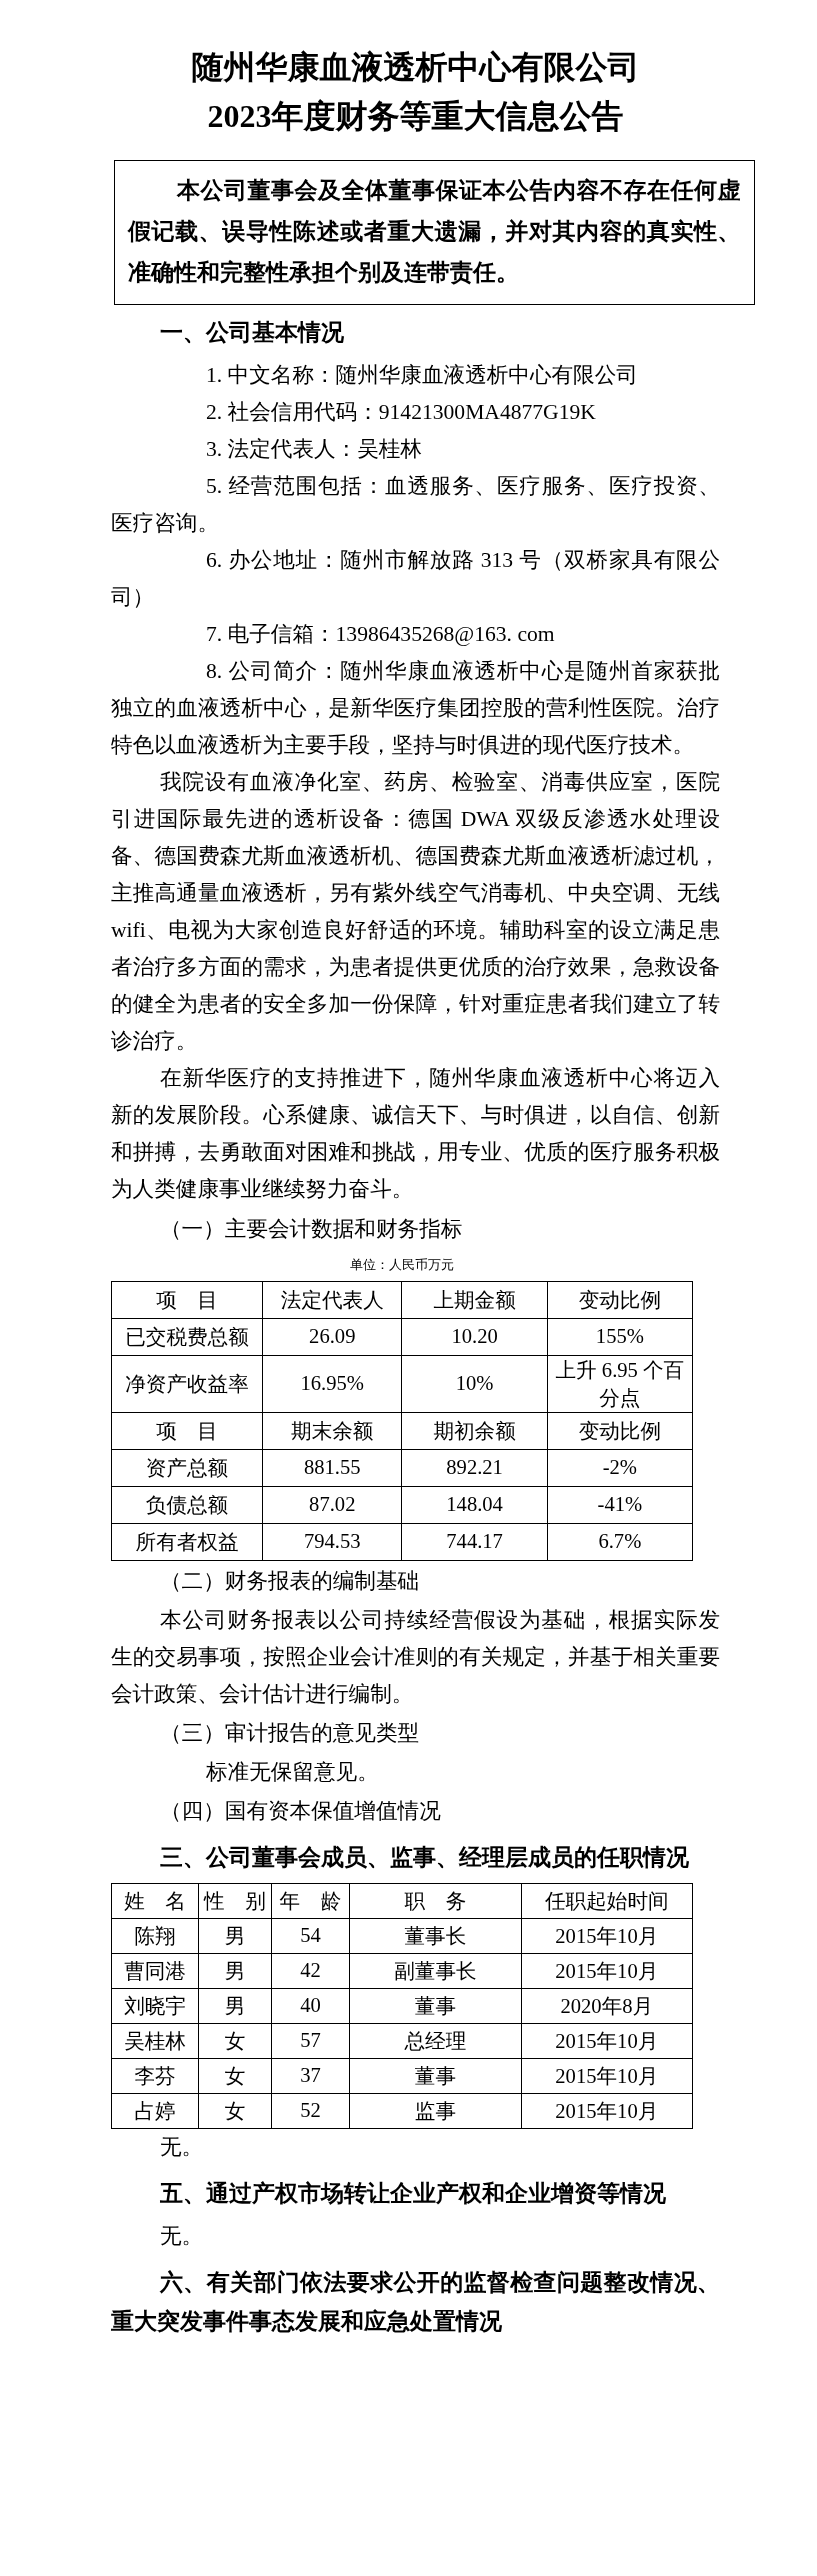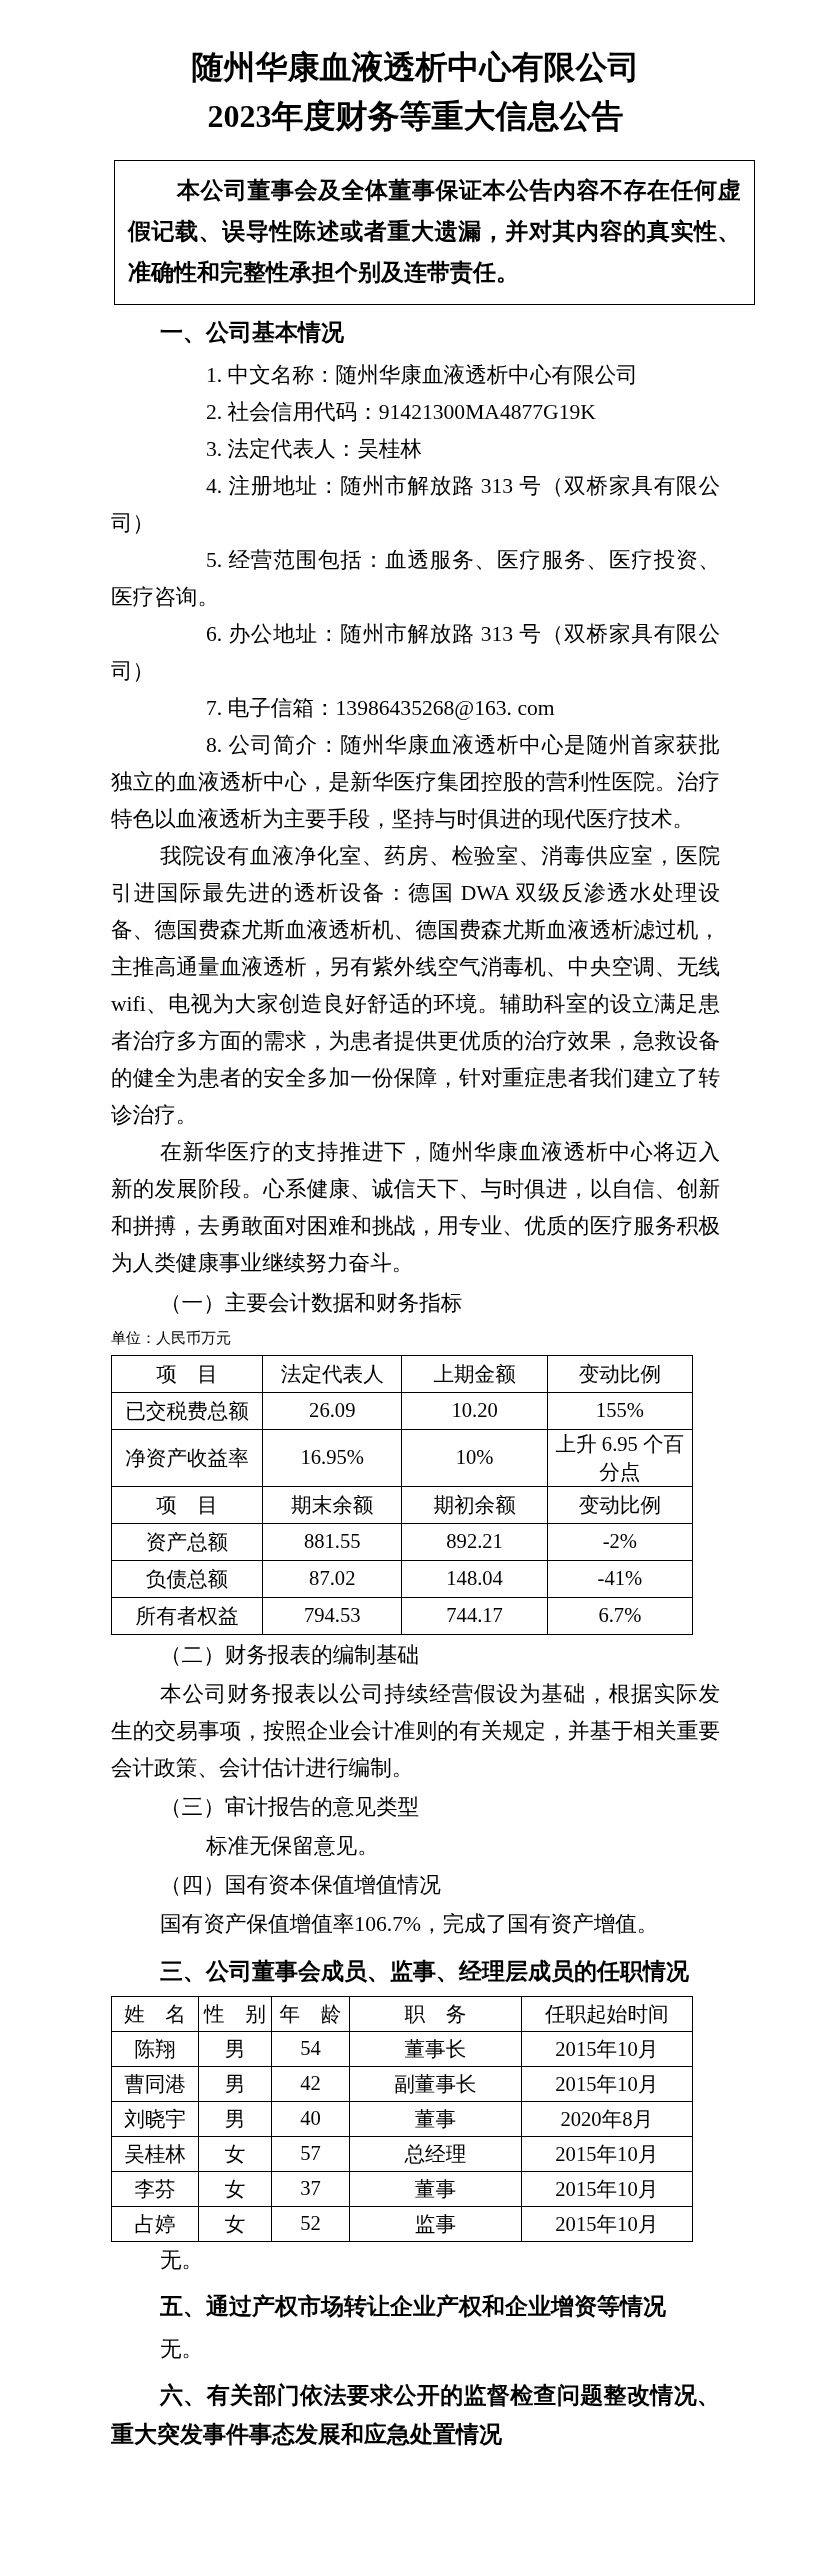--- a/index.html
+++ b/index.html
@@ -55,23 +55,23 @@
   .h2 {
     font-size: 21.6px;
     line-height: 37px;
     font-weight: normal;
     margin: 2.1px 0;
     text-align: justify;
     text-indent: 49px;
   }
   .unit-note {
     width: 582px;
-    font-size: 15px;
+    font-size: 13px;
     line-height: 29px;
-    text-align: left;
+    text-align: center;
     margin: 1px 0 2.1px 0;
   }
   table.doc-table {
     border-collapse: collapse;
     table-layout: fixed;
     width: 582px;
     border: 1.5px solid #000;
   }
   table.doc-table td {
     border: 1px solid #000;
@@ -99,21 +99,20 @@
     <p class="title">2023年度财务等重大信息公告</p>
 
     <div class="disclaimer-box">
       <p>本公司董事会及全体董事保证本公告内容不存在任何虚假记载、误导性陈述或者重大遗漏，并对其内容的真实性、准确性和完整性承担个别及连带责任。</p>
     </div>
 
     <p class="h1">一、公司基本情况</p>
     <p class="body deep">1. 中文名称：随州华康血液透析中心有限公司</p>
     <p class="body deep">2. 社会信用代码：91421300MA4877G19K</p>
     <p class="body deep">3. 法定代表人：吴桂林</p>
-    <p class="body deep">4. 注册地址：随州市解放路 313 号（双桥家具有限公司）</p>
     <p class="body deep">5. 经营范围包括：血透服务、医疗服务、医疗投资、医疗咨询。</p>
     <p class="body deep">6. 办公地址：随州市解放路 313 号（双桥家具有限公司）</p>
     <p class="body deep">7. 电子信箱：13986435268@163. com</p>
     <p class="body deep">8. 公司简介：随州华康血液透析中心是随州首家获批独立的血液透析中心，是新华医疗集团控股的营利性医院。治疗特色以血液透析为主要手段，坚持与时俱进的现代医疗技术。</p>
     <p class="body">我院设有血液净化室、药房、检验室、消毒供应室，医院引进国际最先进的透析设备：德国 DWA 双级反渗透水处理设备、德国费森尤斯血液透析机、德国费森尤斯血液透析滤过机，主推高通量血液透析，另有紫外线空气消毒机、中央空调、无线 wifi、电视为大家创造良好舒适的环境。辅助科室的设立满足患者治疗多方面的需求，为患者提供更优质的治疗效果，急救设备的健全为患者的安全多加一份保障，针对重症患者我们建立了转诊治疗。</p>
     <p class="body">在新华医疗的支持推进下，随州华康血液透析中心将迈入新的发展阶段。心系健康、诚信天下、与时俱进，以自信、创新和拼搏，去勇敢面对困难和挑战，用专业、优质的医疗服务积极为人类健康事业继续努力奋斗。</p>
 
     <p class="h2">（一）主要会计数据和财务指标</p>
     <div class="unit-note">单位：人民币万元</div>
 
@@ -168,21 +167,20 @@
           <td>6.7%</td>
         </tr>
       </tbody>
     </table>
 
     <p class="h2">（二）财务报表的编制基础</p>
     <p class="body">本公司财务报表以公司持续经营假设为基础，根据实际发生的交易事项，按照企业会计准则的有关规定，并基于相关重要会计政策、会计估计进行编制。</p>
     <p class="h2">（三）审计报告的意见类型</p>
     <p class="body deep">标准无保留意见。</p>
     <p class="h2">（四）国有资本保值增值情况</p>
-    <p class="body">国有资产保值增值率106.7%，完成了国有资产增值。</p>
 
     <p class="h1">三、公司董事会成员、监事、经理层成员的任职情况</p>
 
     <table class="doc-table board">
       <colgroup>
           <col class="b1">
           <col class="b2">
           <col class="b3">
           <col class="b4">
           <col class="b5">

